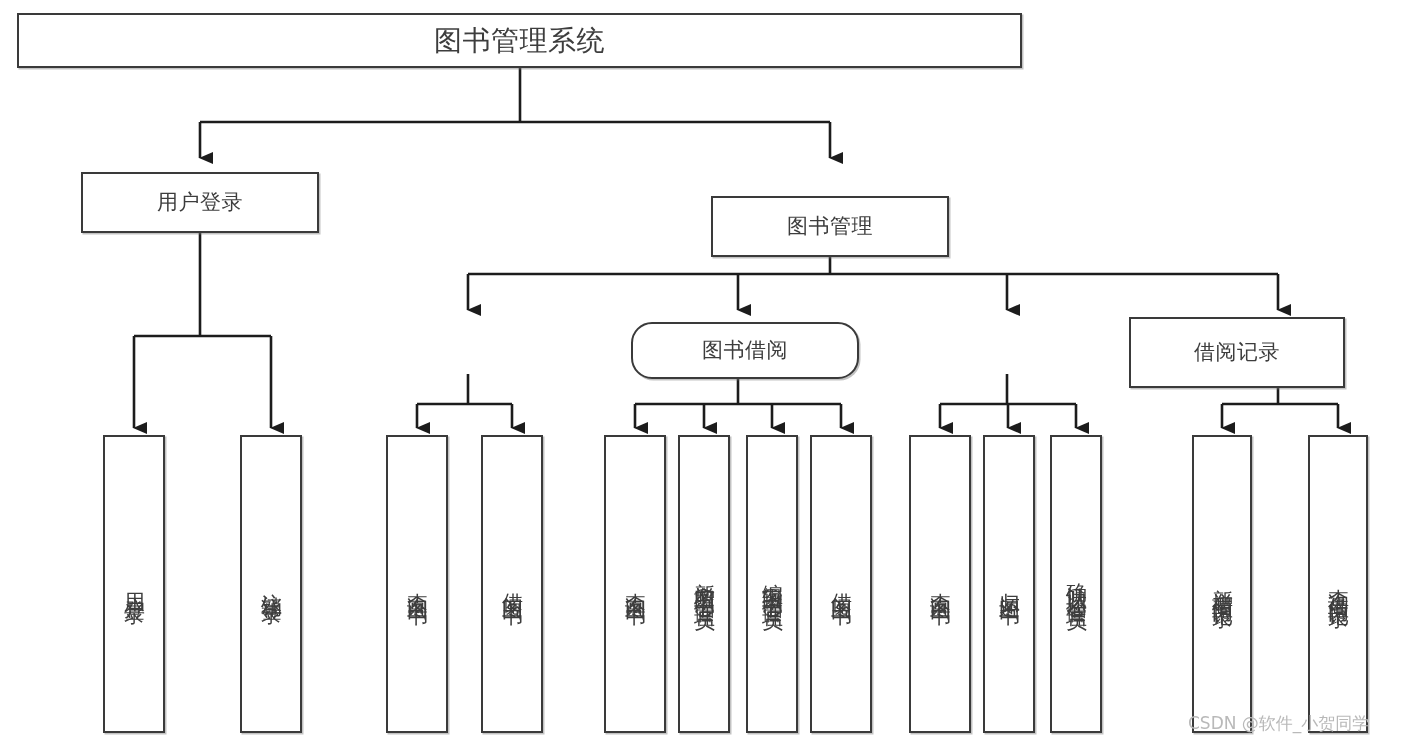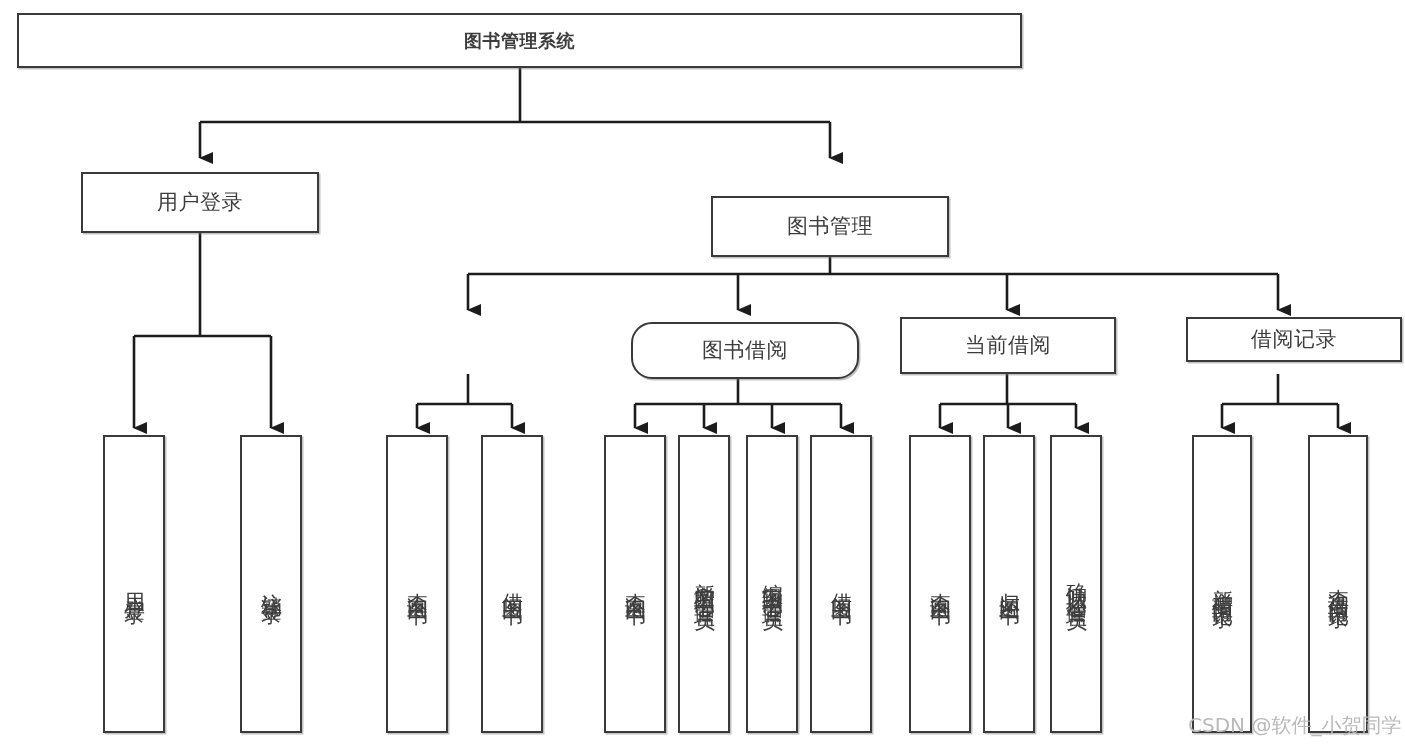--- a/index.html
+++ b/index.html
@@ -40,39 +40,38 @@
     display: block;
     text-align: center;
     line-height: 1.18;
     white-space: nowrap;
     letter-spacing: 0.5px;
   }
   .node.horiz .lbl {
     font-size: 21px;
   }
   .node.root .lbl {
-    font-size: 18px;
-    font-weight: bold;
+    font-size: 28px;
   }
   .node.vert {
     align-items: center;
     justify-content: center;
   }
   .node.vert .lbl {
     writing-mode: vertical-rl;
     text-orientation: upright;
     font-size: 21px;
     letter-spacing: 4px;
     line-height: 1;
   }
   .watermark {
     position: absolute;
     left: 1188px;
     top: 712px;
-    font-size: 20px;
+    font-size: 17px;
     color: #b9b9b9;
     z-index: 5;
     white-space: nowrap;
     font-family: "DejaVu Sans", "Liberation Sans", sans-serif;
   }
 </style>
 </head>
 <body>
 
 <div id="canvas">
@@ -134,24 +133,21 @@
   <div class="node horiz" style="left:81px; top:172px; width:238px; height:61px;">
     <span class="lbl">用户登录</span>
   </div>
   <div class="node horiz" style="left:711px; top:172px; width:238px; height:61px;margin-top:24px;">
     <span class="lbl">图书管理</span>
   </div>
 
   <div class="node horiz" style="left:631px; top:322px; width:228px; height:57px;border-radius:21px;">
     <span class="lbl">图书借阅</span>
   </div>
-  <div class="node horiz" style="left:900px; top:317px; width:216px; height:57px;">
-    <span class="lbl">当前借阅</span>
-  </div>
-  <div class="node horiz" style="left:1186px; top:317px; width:216px; height:45px;">
+  <div class="node horiz" style="left:1129px; top:317px; width:216px; height:71px;">
     <span class="lbl">借阅记录</span>
   </div>
 
   <div class="node vert" style="left:103px; top:435px; width:62px; height:298px;">
     <span class="lbl">用户登录</span>
   </div>
   <div class="node vert" style="left:240px; top:435px; width:62px; height:298px;">
     <span class="lbl">注销登录</span>
   </div>
 

